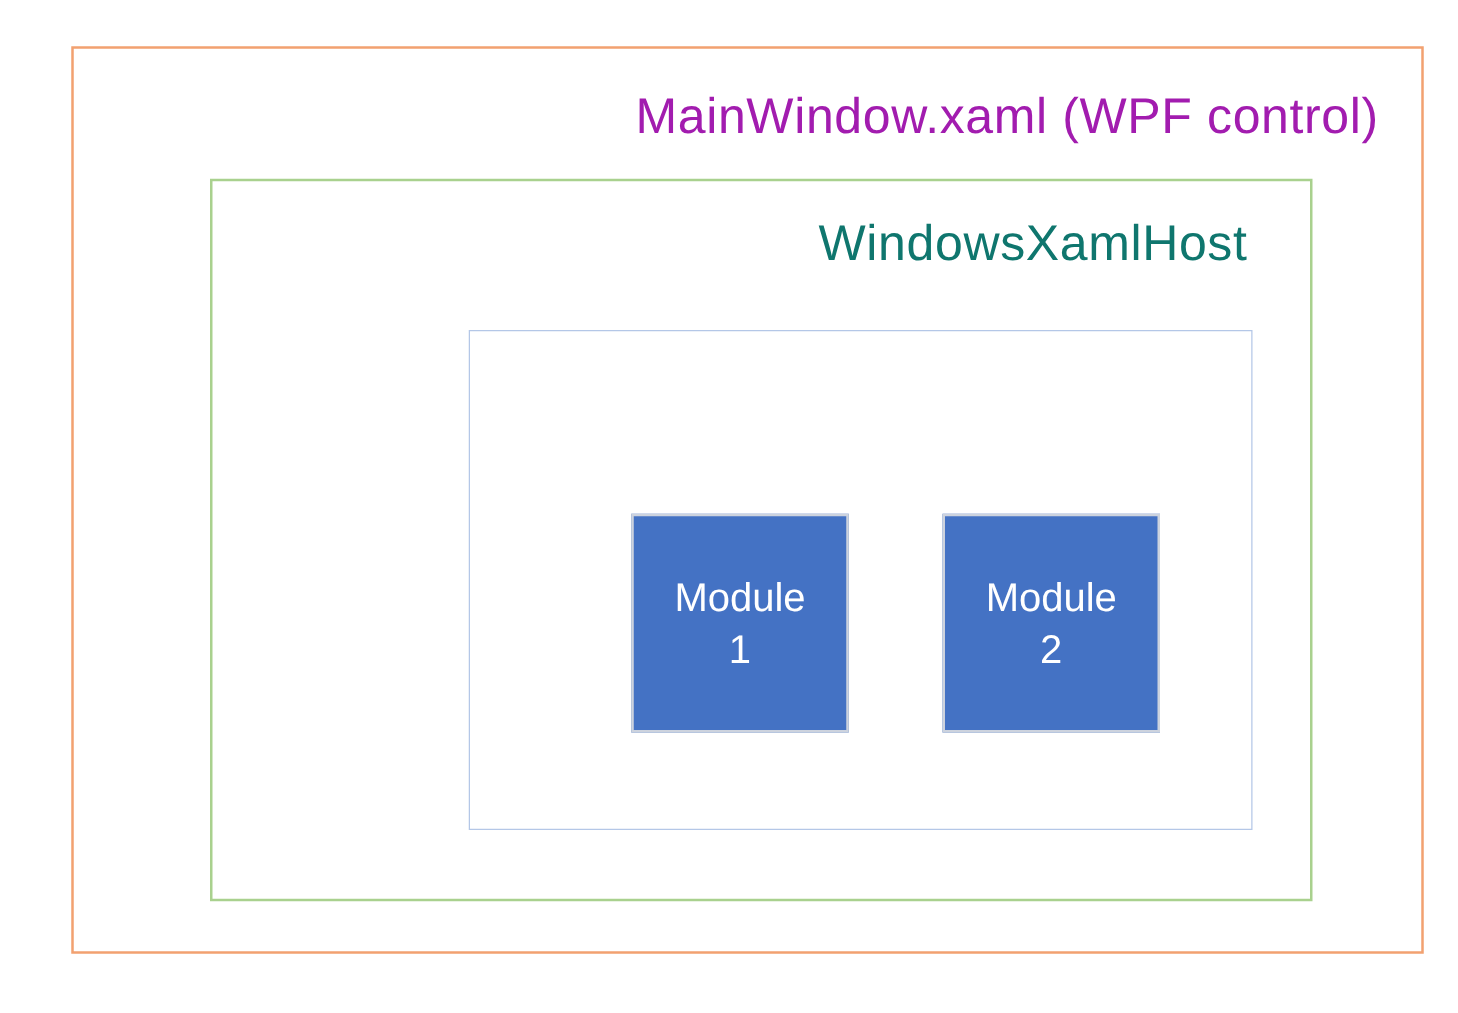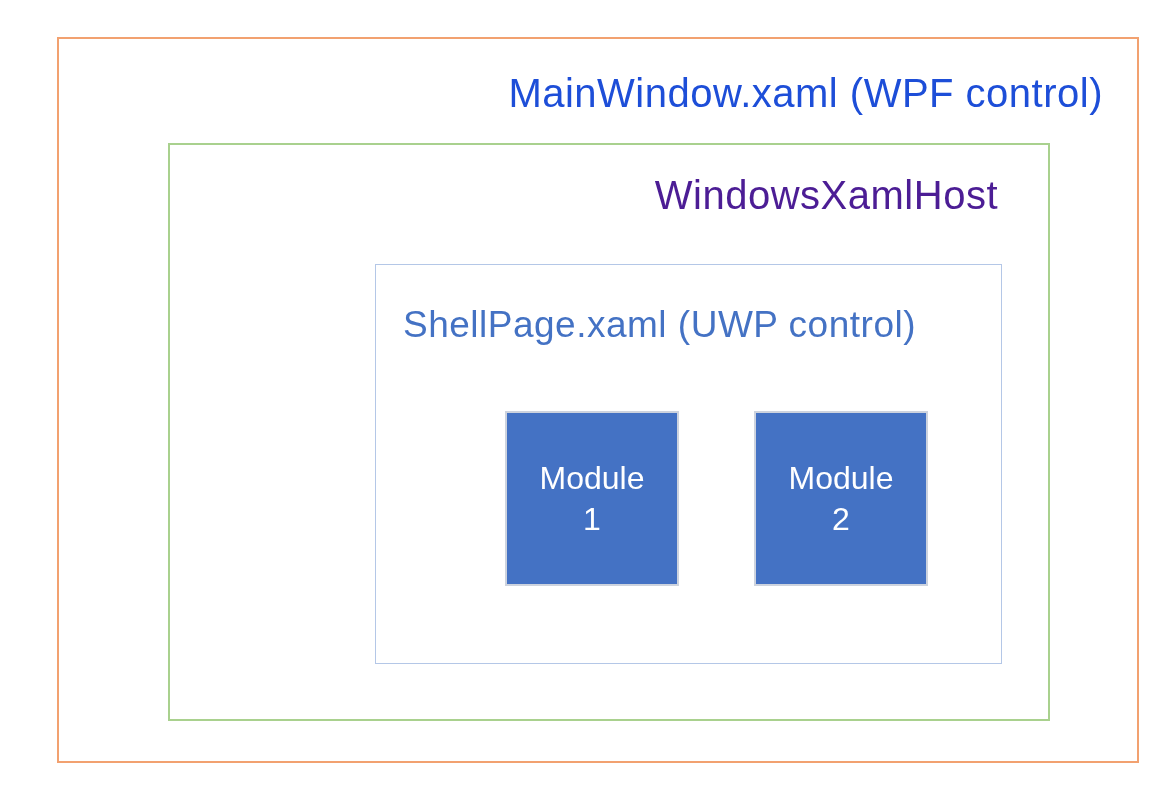--- a/index.html
+++ b/index.html
@@ -71,29 +71,28 @@
   .module-2 { left: 378px; }
   .module span { display: block; }
 </style>
 </head>
 <body>
 
 <div class="canvas">
 
   <div class="box box-outer" style="border-color: rgb(242, 161, 112);">
 
-    <div class="title title-outer" style="color: #1d4ed8;">MainWindow.xaml (WPF control)</div>
+    <div class="title title-outer" style="color: #a21caf;">MainWindow.xaml (WPF control)</div>
 
     <div class="box box-host" style="border-color: rgb(169, 209, 142);">
 
-      <div class="title title-host" style="color: #4c1d95;">WindowsXamlHost</div>
+      <div class="title title-host" style="color: #0f766e;">WindowsXamlHost</div>
 
       <div class="box box-shell" style="border-color: rgb(180, 199, 231);">
 
-        <div class="title title-shell" style="color: rgb(68, 114, 196);">ShellPage.xaml (UWP control)</div>
 
         <div class="module module-1" style="background-color: rgb(68, 114, 196); border-color: rgb(205, 211, 222); color: rgb(255, 255, 255);">
           <span>Module</span>
           <span>1</span>
         </div>
 
         <div class="module module-2" style="background-color: rgb(68, 114, 196); border-color: rgb(205, 211, 222); color: rgb(255, 255, 255);">
           <span>Module</span>
           <span>2</span>
         </div>

